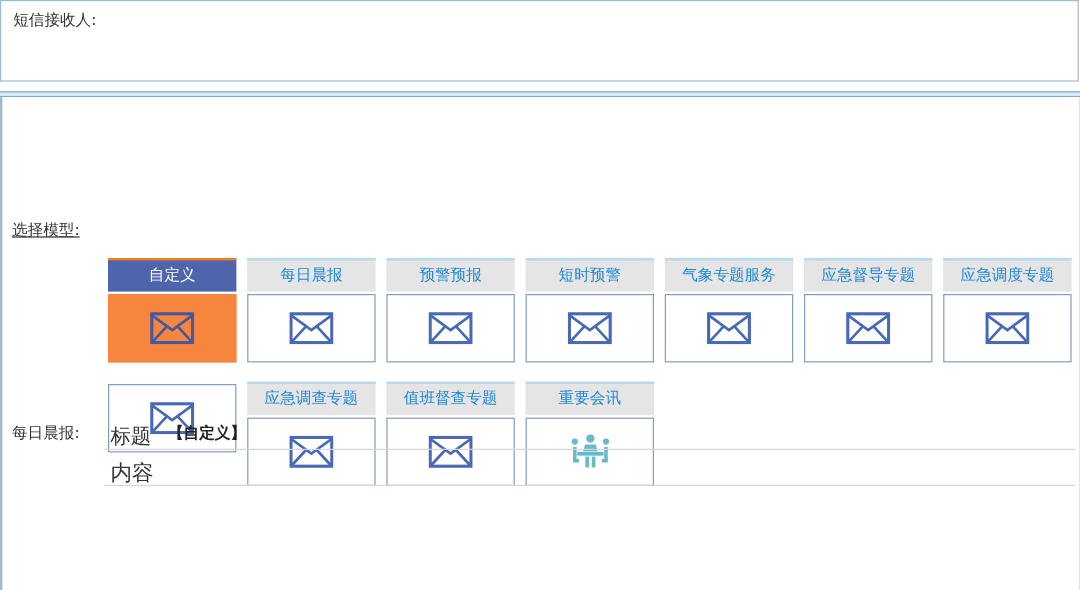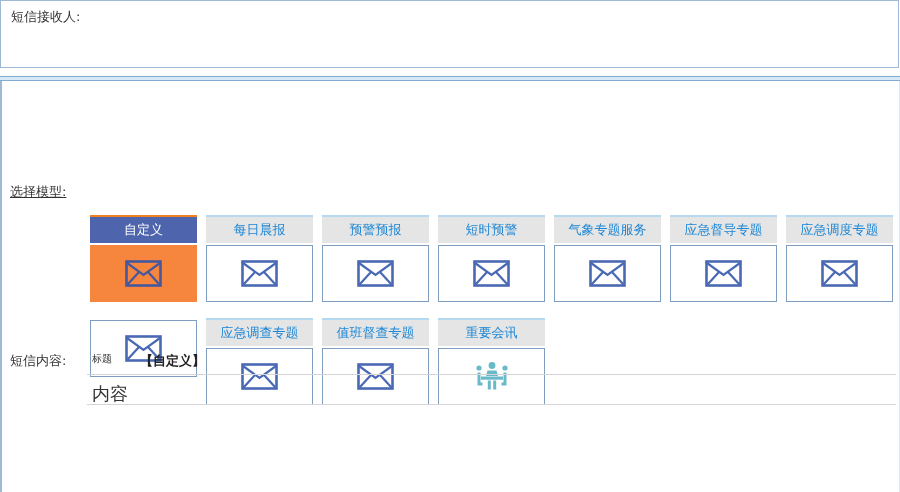--- a/index.html
+++ b/index.html
@@ -78,21 +78,21 @@
   .card.selected .card-header{
     background:#4e65ad;color:#fff;
     border-top:2px solid #f08122;
   }
   .card.selected .card-body{
     background:#f6863d;
     border-color:#f6863d;
   }
   .icon-wrap{display:flex;align-items:center;justify-content:center;}
   
-  .title-label{position:absolute;left:90px;top:271px;font-size:10px;color:#333;}
+  .title-label{position:absolute;left:90px;top:271px;font-size:17px;color:#333;}
   .title-value{position:absolute;left:138px;top:271px;font-size:13px;color:#222;font-weight:bold;text-align:right;}
   .hline{position:absolute;left:85px;right:3px;border-top:1px solid #d5d5d5;}
   #hline1{top:293px;}
   #hline2{top:323px;}
   .body-label{position:absolute;left:90px;top:301px;font-size:18px;color:#333;}
   .content-input{
     position:absolute;left:86px;top:326px;right:4px;height:120px;
     border:none;outline:none;resize:none;
     font-family:inherit;font-size:13px;color:#333;
     background:transparent;
@@ -239,21 +239,21 @@
                 <rect x="14.8" y="19.5" width="3" height="9" fill="#68bac8"></rect>
                 <rect x="20.2" y="19.5" width="3" height="9" fill="#68bac8"></rect>
                 <path d="M4.5 11.5 v13 h5 v-3 h-2 v-10 z" fill="#68bac8"></path>
                 <path d="M33.5 11.5 v13 h-5 v-3 h2 v-10 z" fill="#68bac8"></path>
               </svg>
             </span>
           </div>
         </div>
       </div>
 
-    <span class="section-label" id="content-label">短信内容:</span>
+    <span class="section-label" id="content-label">每日晨报:</span>
 
     <span class="title-label">标题</span>
     <span class="title-value">【自定义】</span>
     <div class="hline" id="hline1"></div>
 
     <span class="body-label">内容</span>
     <div class="hline" id="hline2"></div>
 
     <textarea class="content-input" value="" style=""></textarea>
 

